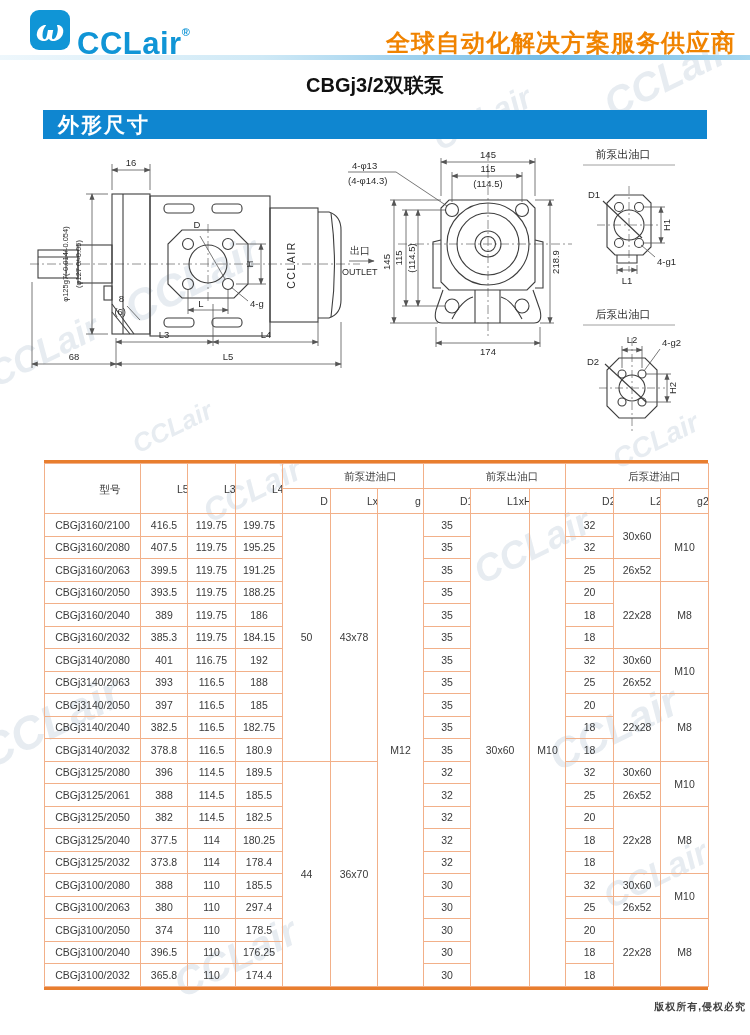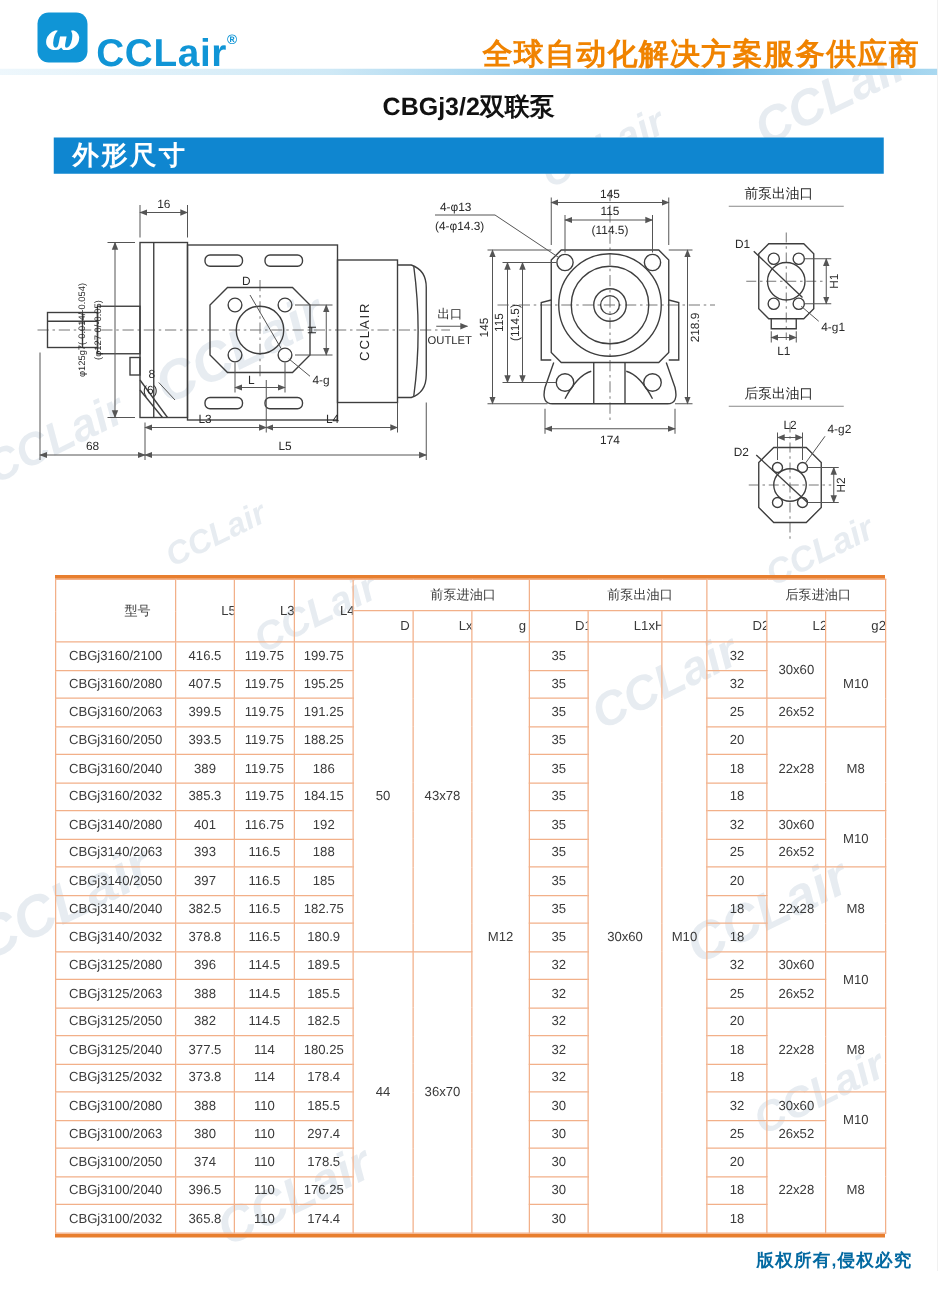--- a/index.html
+++ b/index.html
@@ -30,21 +30,21 @@
   .table-wrap{left:44px;top:460px;width:664px;border-top:3px solid #e87e2e;border-bottom:3px solid #e87e2e;}
   table{border-collapse:collapse;width:664px;table-layout:fixed;font-size:10.5px;color:#3a3a3a;}
   th,td{border:1px solid #f2b089;text-align:center;font-weight:normal;padding:0 1px;
         height:21.5px;line-height:12px;overflow:hidden;white-space:nowrap;}
   thead th{height:24px;padding-left:36px;}
   td.model{text-align:center;}
 
   
   .foot-page{left:352px;top:1060px;font-size:11px;color:#555;letter-spacing:1px;margin-top:32px;}
   .foot-tri{color:#e8650f;font-size:9px;margin-right:7px;}
-  .foot-copy{right:20px;top:1000px;font-size:14px;font-weight:bold;color:#0369a1;letter-spacing:1px;}
+  .foot-copy{right:4px;top:1000px;font-size:10px;font-weight:bold;color:#404040;letter-spacing:1px;}
 
   
   .wm{position:absolute;color:rgba(135,160,185,.20);font-weight:bold;font-style:italic;
       transform:rotate(-26deg);pointer-events:none;white-space:nowrap;}
 
   svg text{font-family:"Liberation Sans",sans-serif;}
 </style>
 </head>
 <body>
 
@@ -441,21 +441,21 @@
             <td>114.5</td>
             <td>189.5</td>
             <td rowspan="10">44</td>
             <td rowspan="10">36x70</td>
             <td>32</td>
             <td>32</td>
             <td>30x60</td>
             <td rowspan="2">M10</td>
           </tr>
           <tr>
-            <td class="model">CBGj3125/2063</td>
+            <td class="model">CBGj3125/2061</td>
             <td>388</td>
             <td>114.5</td>
             <td>185.5</td>
             <td>32</td>
             <td>25</td>
             <td>26x52</td>
           </tr>
           <tr>
             <td class="model">CBGj3125/2050</td>
             <td>382</td>

